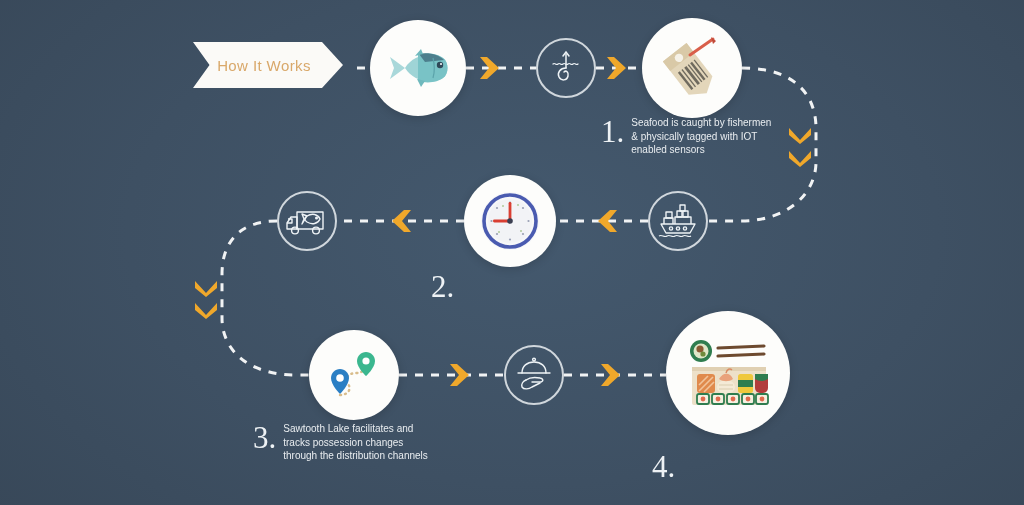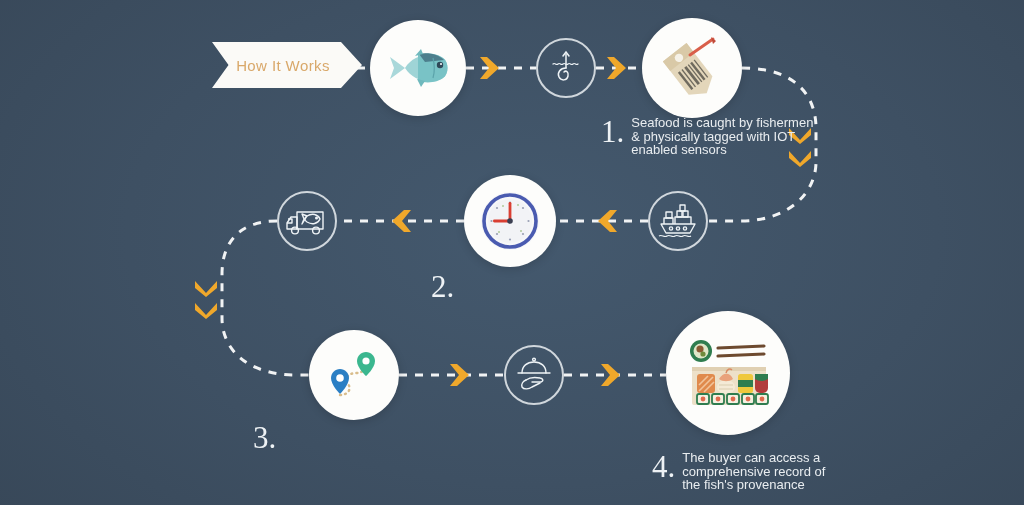--- a/index.html
+++ b/index.html
@@ -16,21 +16,21 @@
     width: 1024px;
     height: 505px;
     background:
       radial-gradient(ellipse 900px 560px at 52% 46%, #44596e 0%, #3e5063 45%, #384859 78%, #334253 100%);
     overflow: hidden;
   }
 
   
   #banner {
     position: absolute;
-    left: 212px; top: 42px;
+    left: 193px; top: 42px;
     width: 150px; height: 46px;
   }
   #banner .ribbon {
     position: absolute;
     inset: 0;
     background: #fbfaf7;
     -webkit-clip-path: polygon(0 0, 86% 0, 100% 50%, 86% 100%, 0 100%, 11% 50%);
     clip-path: polygon(0 0, 86% 0, 100% 50%, 86% 100%, 0 100%, 11% 50%);
   }
   #banner .ribbon-label {
@@ -77,21 +77,21 @@
   .step .num {
     font-size: 31px;
     line-height: 30px;
     color: #eef2f5;
     font-weight: 400;
     margin-top: 4px;
     flex: 0 0 auto;
     font-family: "Liberation Serif", serif;
   }
   .step .txt {
-    font-size: 13px;
+    font-size: 10px;
     line-height: 13.5px;
     color: #e9edf0;
     max-width: 190px;
     white-space: pre-line;
     padding-top: 3px;
   }
 
   
   .chev { fill: #f0a82b; }
   .dash {
@@ -379,22 +379,22 @@
 &amp; physically tagged with IOT
 enabled sensors</span>
   </div>
 
   <div class="step" style="left:431px;top:268px;">
     <span class="num">2.</span>
   </div>
 
   <div class="step" style="left:253px;top:419px;">
     <span class="num">3.</span>
+    <span class="txt">Sawtooth Lake facilitates and
+tracks possession changes
+through the distribution channels</span>
   </div>
 
   <div class="step" style="left:652px;top:448px;">
     <span class="num">4.</span>
-    <span class="txt">The buyer can access a
-comprehensive record of
-the fish's provenance</span>
   </div>
 
 </div>
 
 </body></html>

